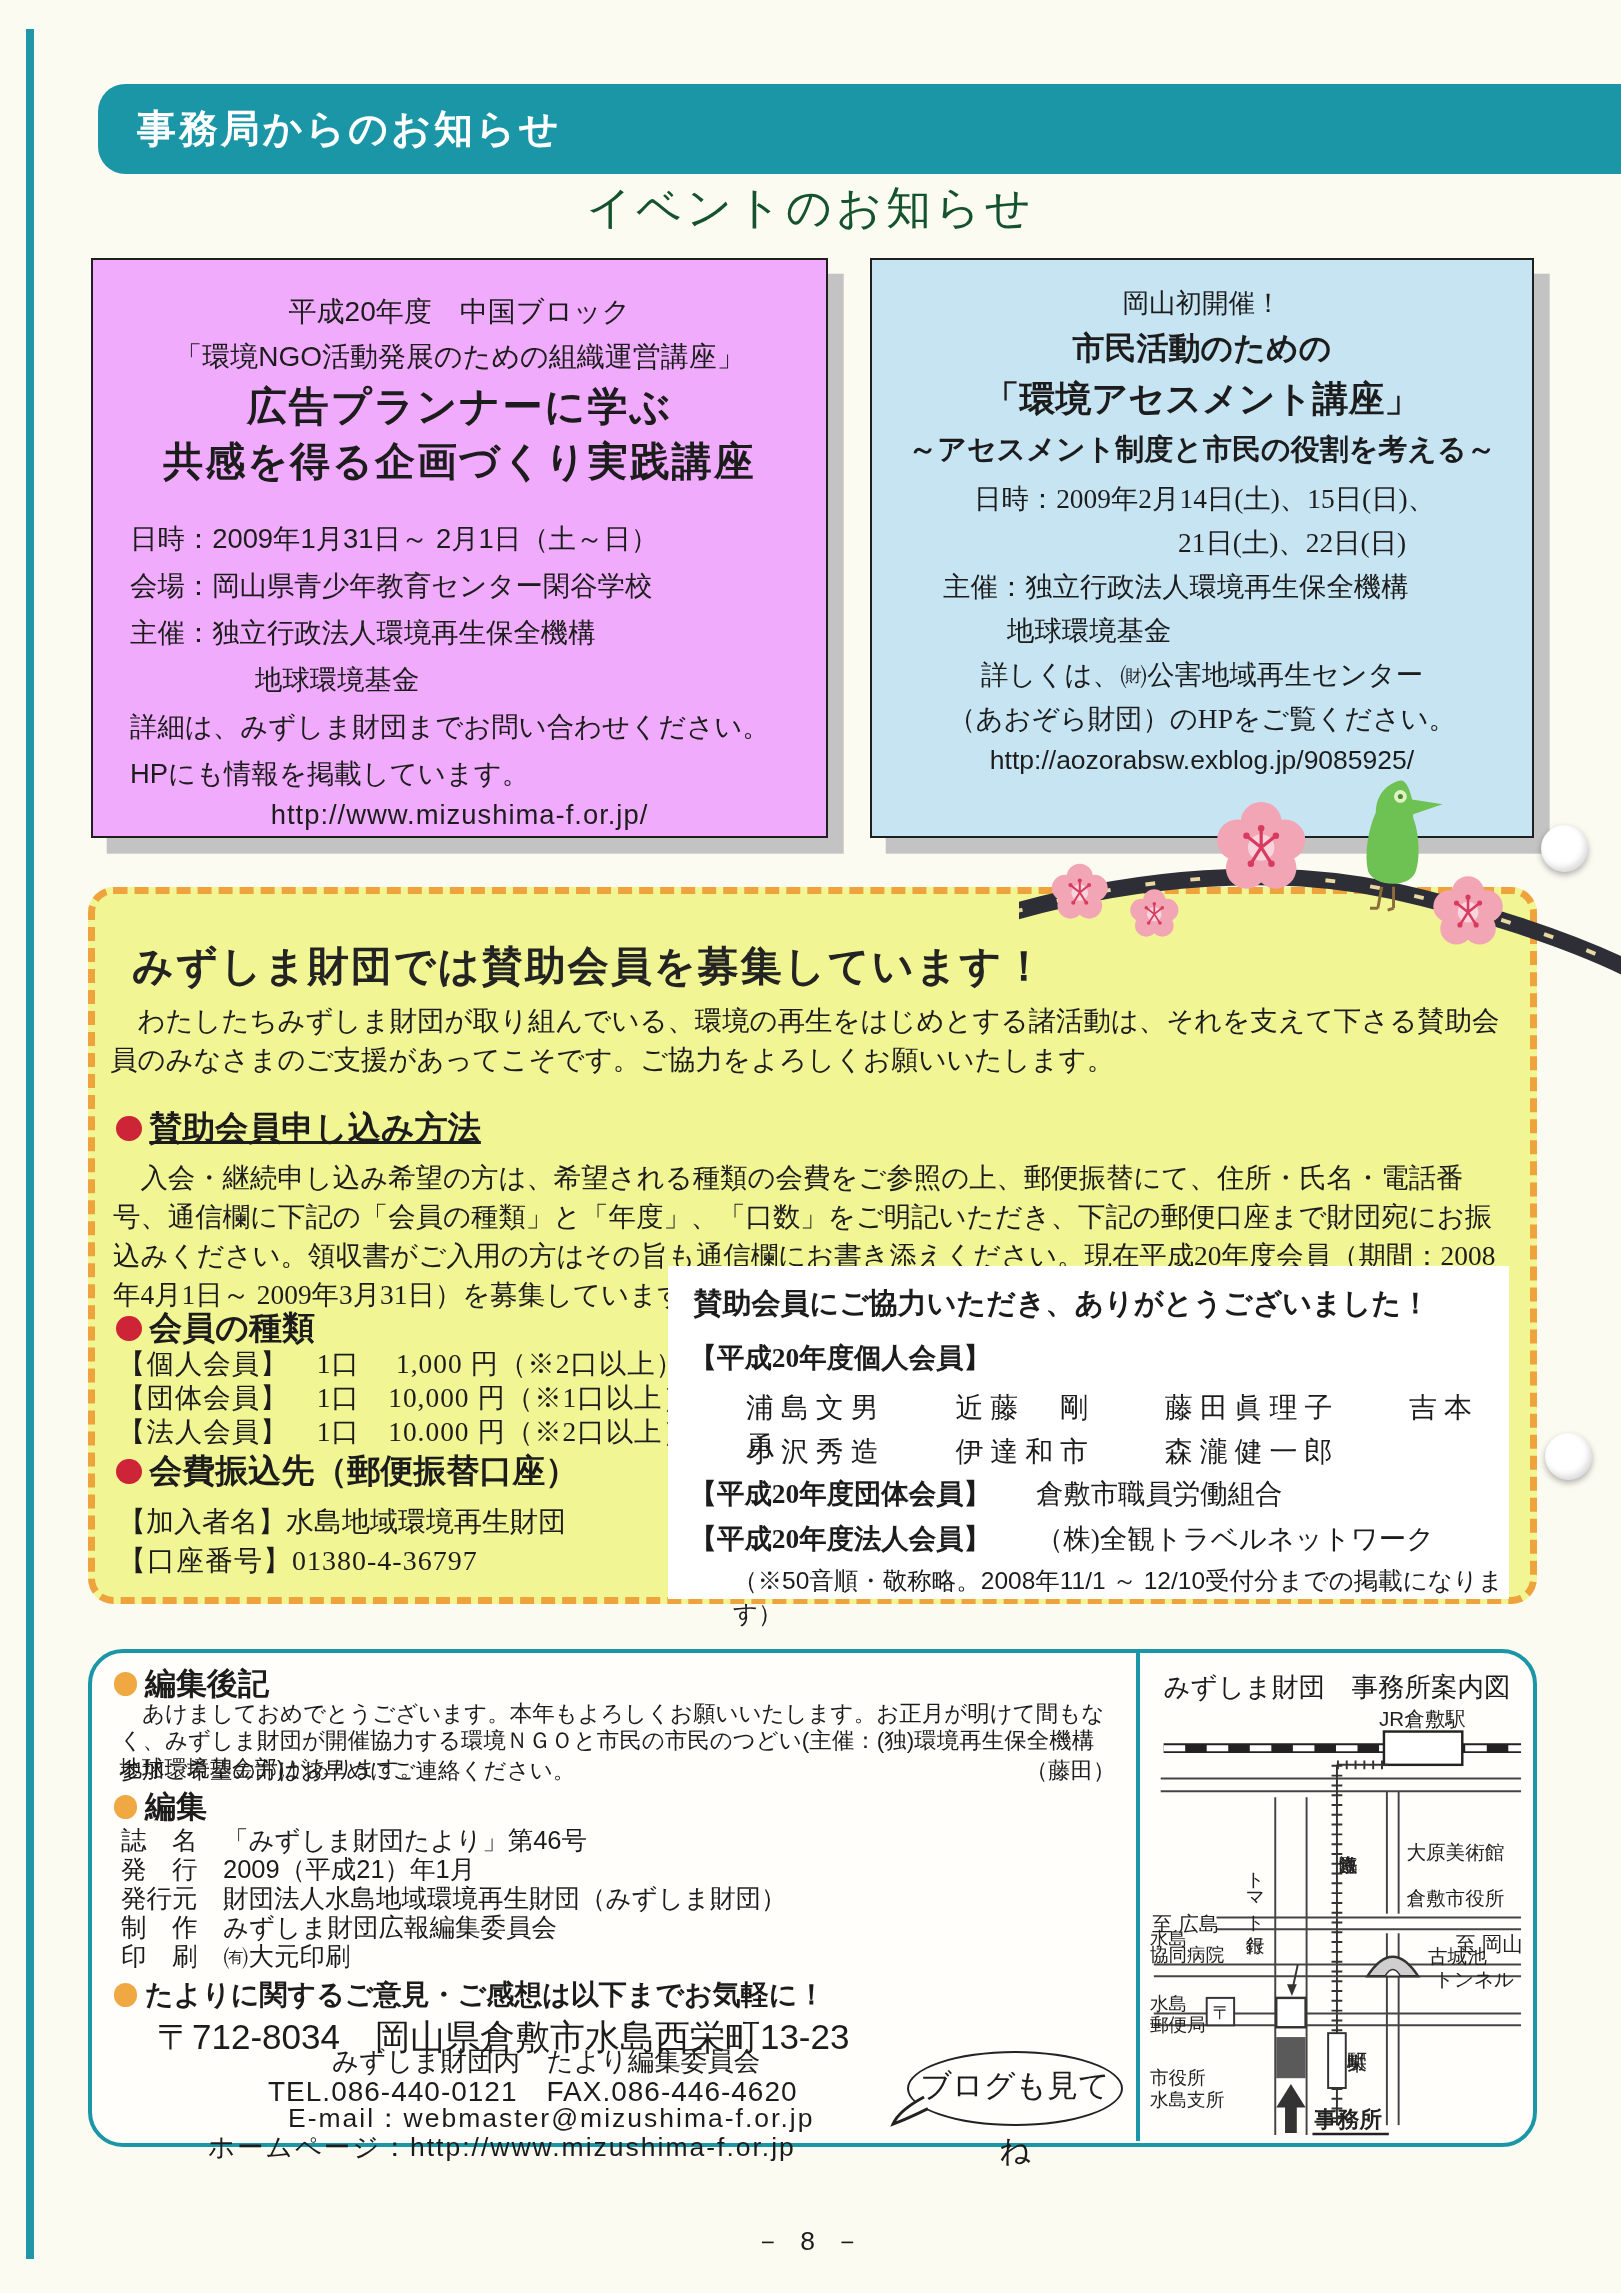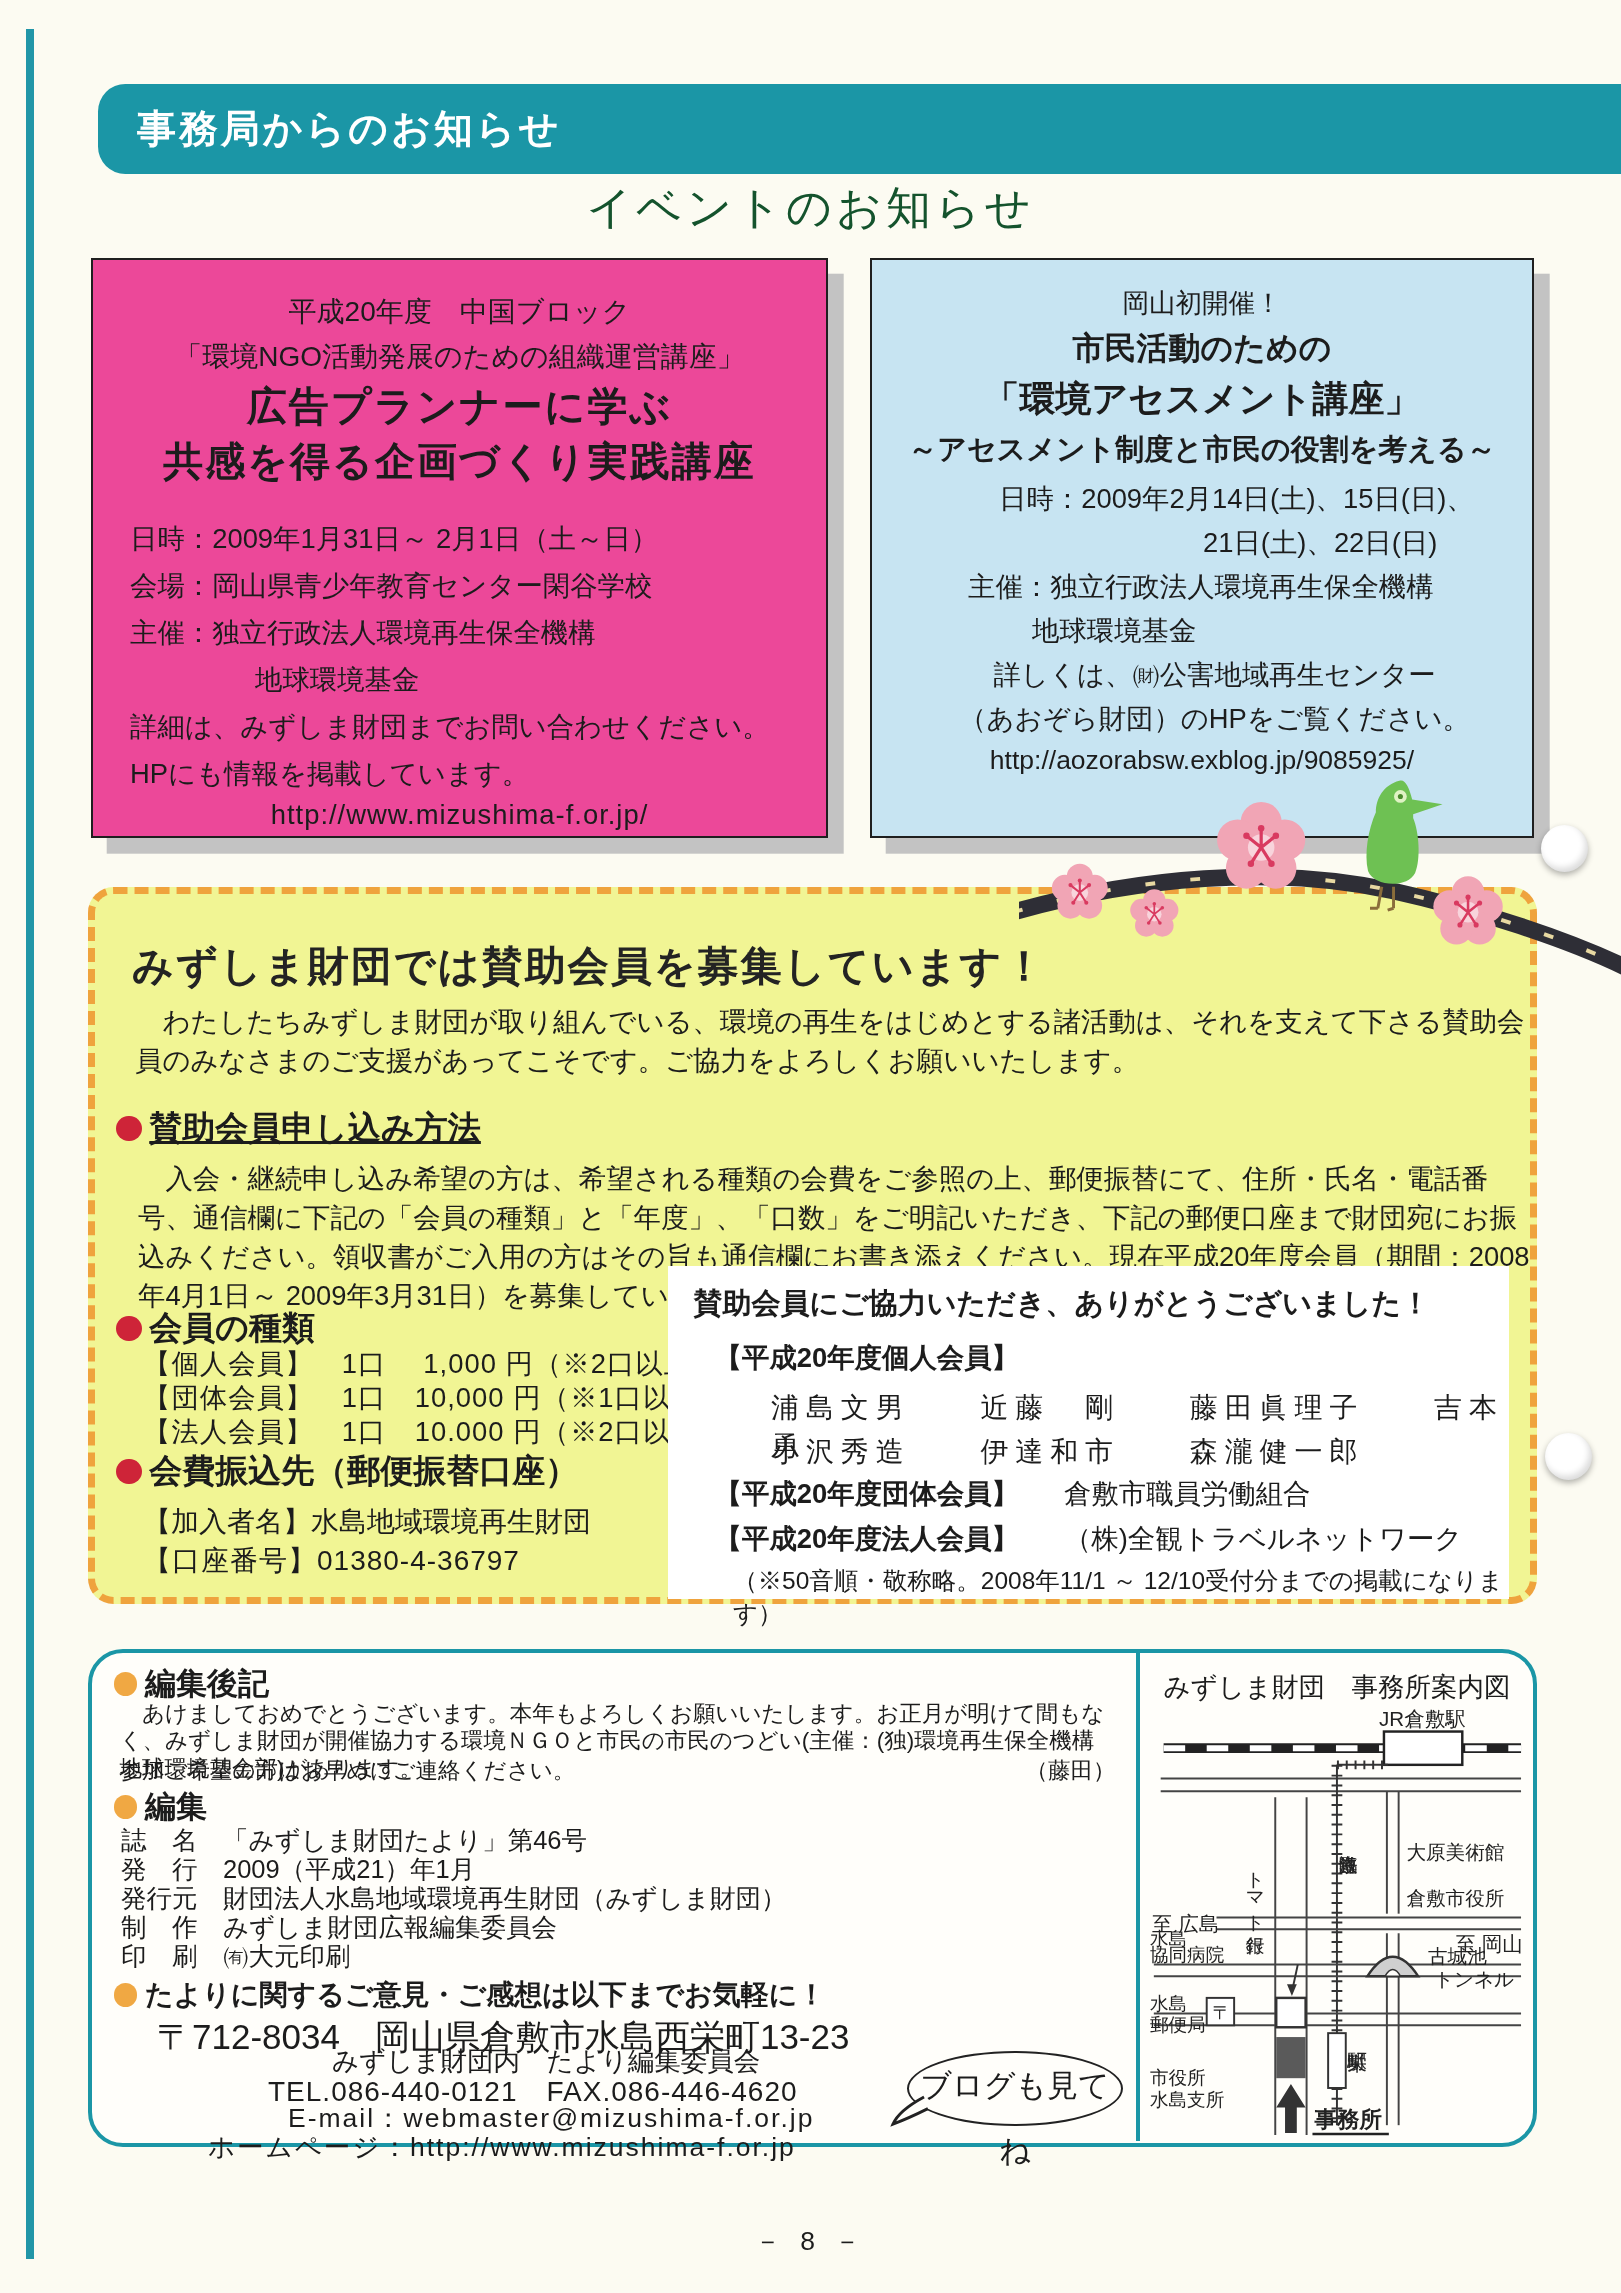--- a/index.html
+++ b/index.html
@@ -1,35 +1,35 @@
 <!DOCTYPE html>
 <html><head>
 <meta charset="utf-8">
 <style>
   html,body{margin:0;padding:0;background:#e8e8e4;}
   #page{position:relative;width:1621px;height:2294px;background:#fcfbf2;overflow:hidden;
         font-family:"Liberation Sans",sans-serif;color:#1c1c1c;}
   .abs{position:absolute;}
-  .serif{font-family:Liberation Sans, sans-serif;margin-left:25px;}
+  .serif{font-family:Liberation Serif, serif;}
 
   
   #left-strip{left:25.5px;top:29px;width:8.8px;height:2230px;background:#2196a8;}
 
   
   #banner{left:98px;top:84px;width:1523px;height:90px;background:#1b96a6;
           border-radius:27.4px 0 0 27.4px;}
   #banner .t{line-height:90px;padding-left:39px;font-size:39px;font-weight:bold;
              color:#ffffff;letter-spacing:2.9px;}
 
   #section-title{left:0;top:178px;width:1621px;text-align:center;font-size:45px;
                  letter-spacing:3.9px;color:#14532d;font-weight:500;}
 
   
   .event-box{border:2.9px solid #1f1f1f;box-shadow:15.7px 15.7px 0 #c3c3c3;box-sizing:border-box;}
-  #box-green{left:91px;top:258px;width:737px;height:580px;background:#ec4899;
+  #box-green{left:91px;top:258px;width:737px;height:580px;background:#f0abfc;
              padding-top:29px;text-align:center;}
   #box-blue{left:870px;top:258px;width:664px;height:580px;background:#c7e4f2;
             padding-top:21.6px;text-align:center;}
   .g-sup{font-size:28px;line-height:45px;}
   .g-title{font-size:40px;font-weight:bold;line-height:55px;letter-spacing:2px;}
   .g-details{text-align:left;margin:25.5px 0 0 37px;font-size:27.4px;line-height:47px;}
   .g-ind{padding-left:125px;}
   .g-url{text-align:center;font-size:27.4px;margin-top:2px;letter-spacing:1px;}
 
   .b-sup{font-size:26.5px;line-height:43px;}

